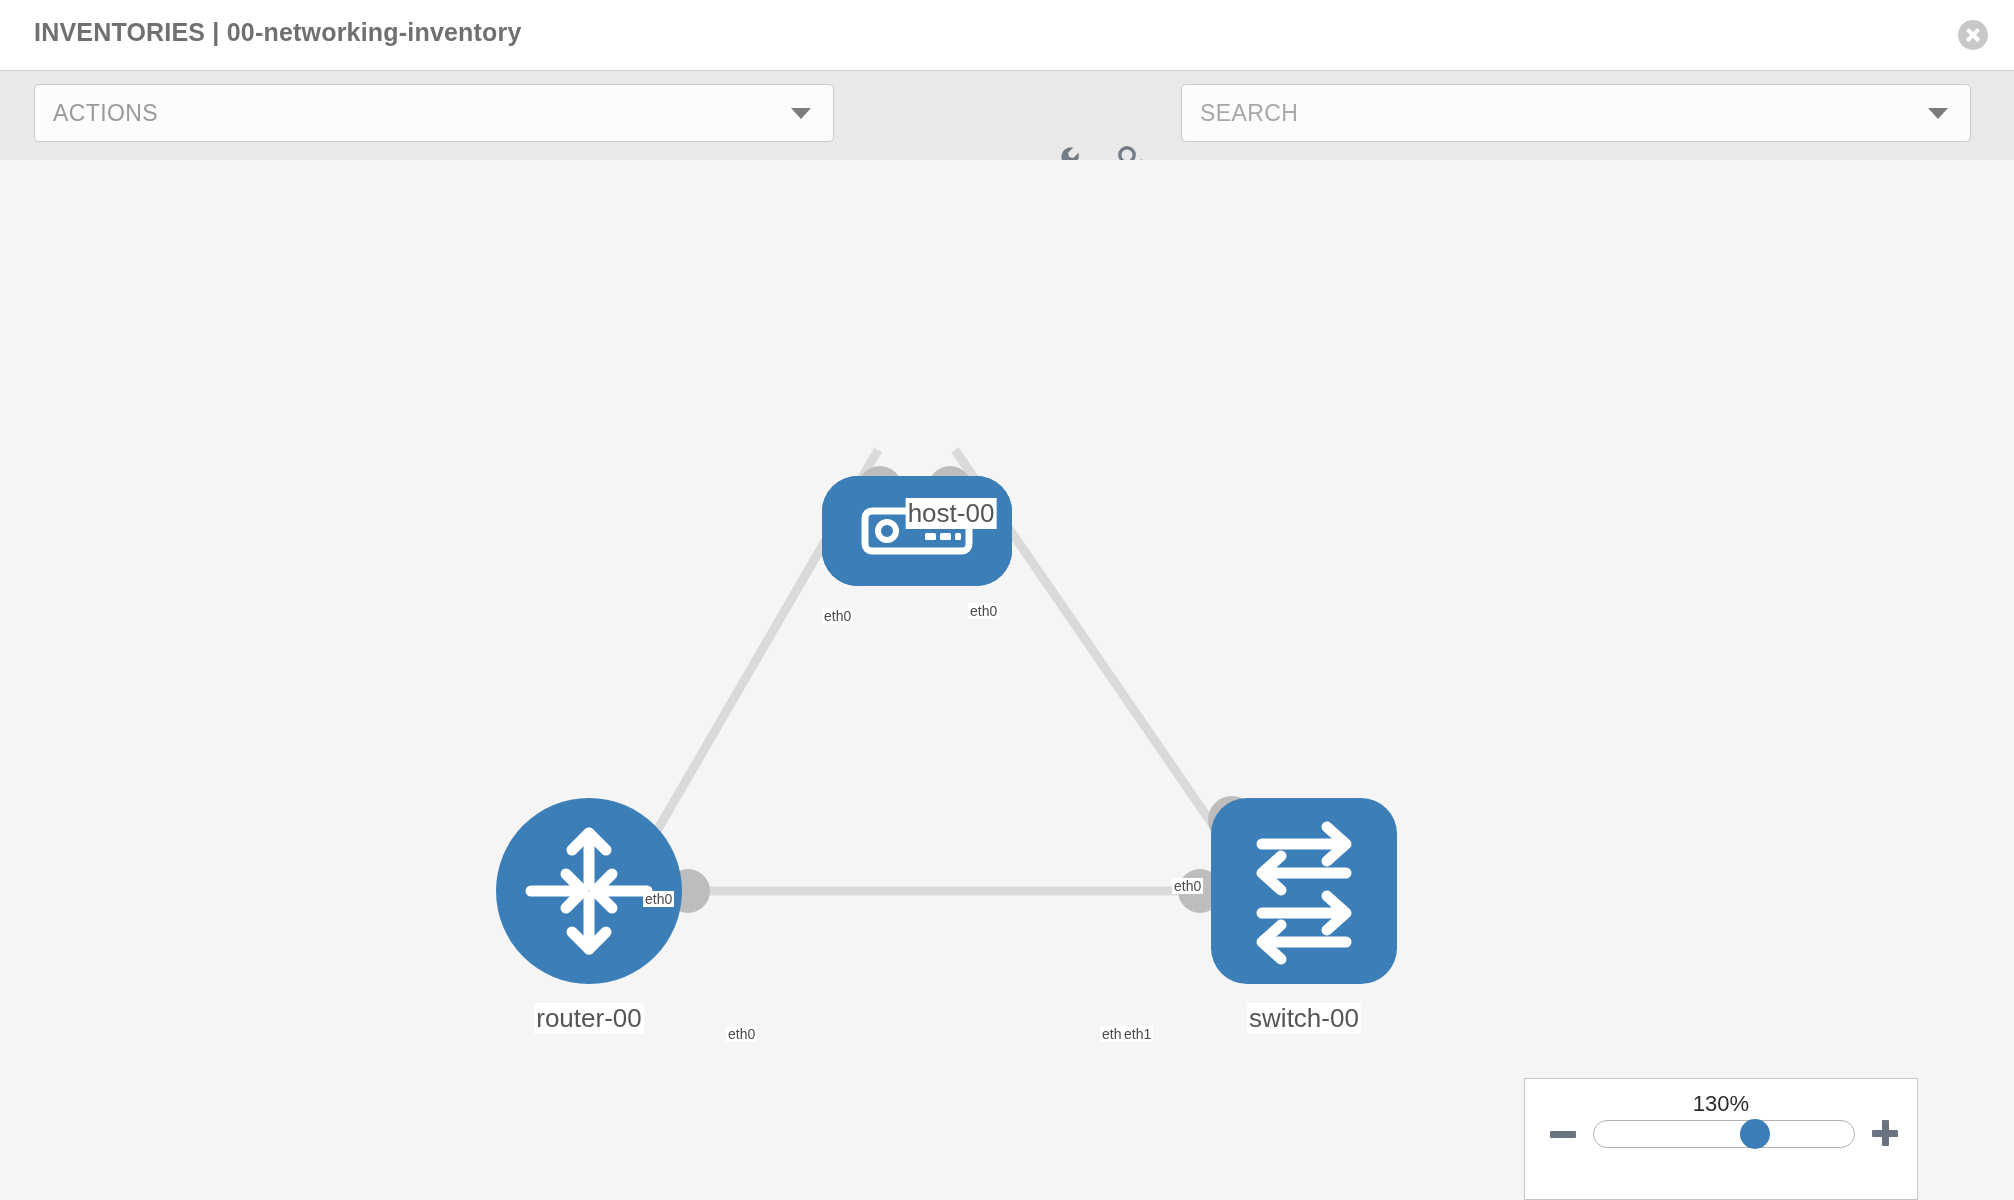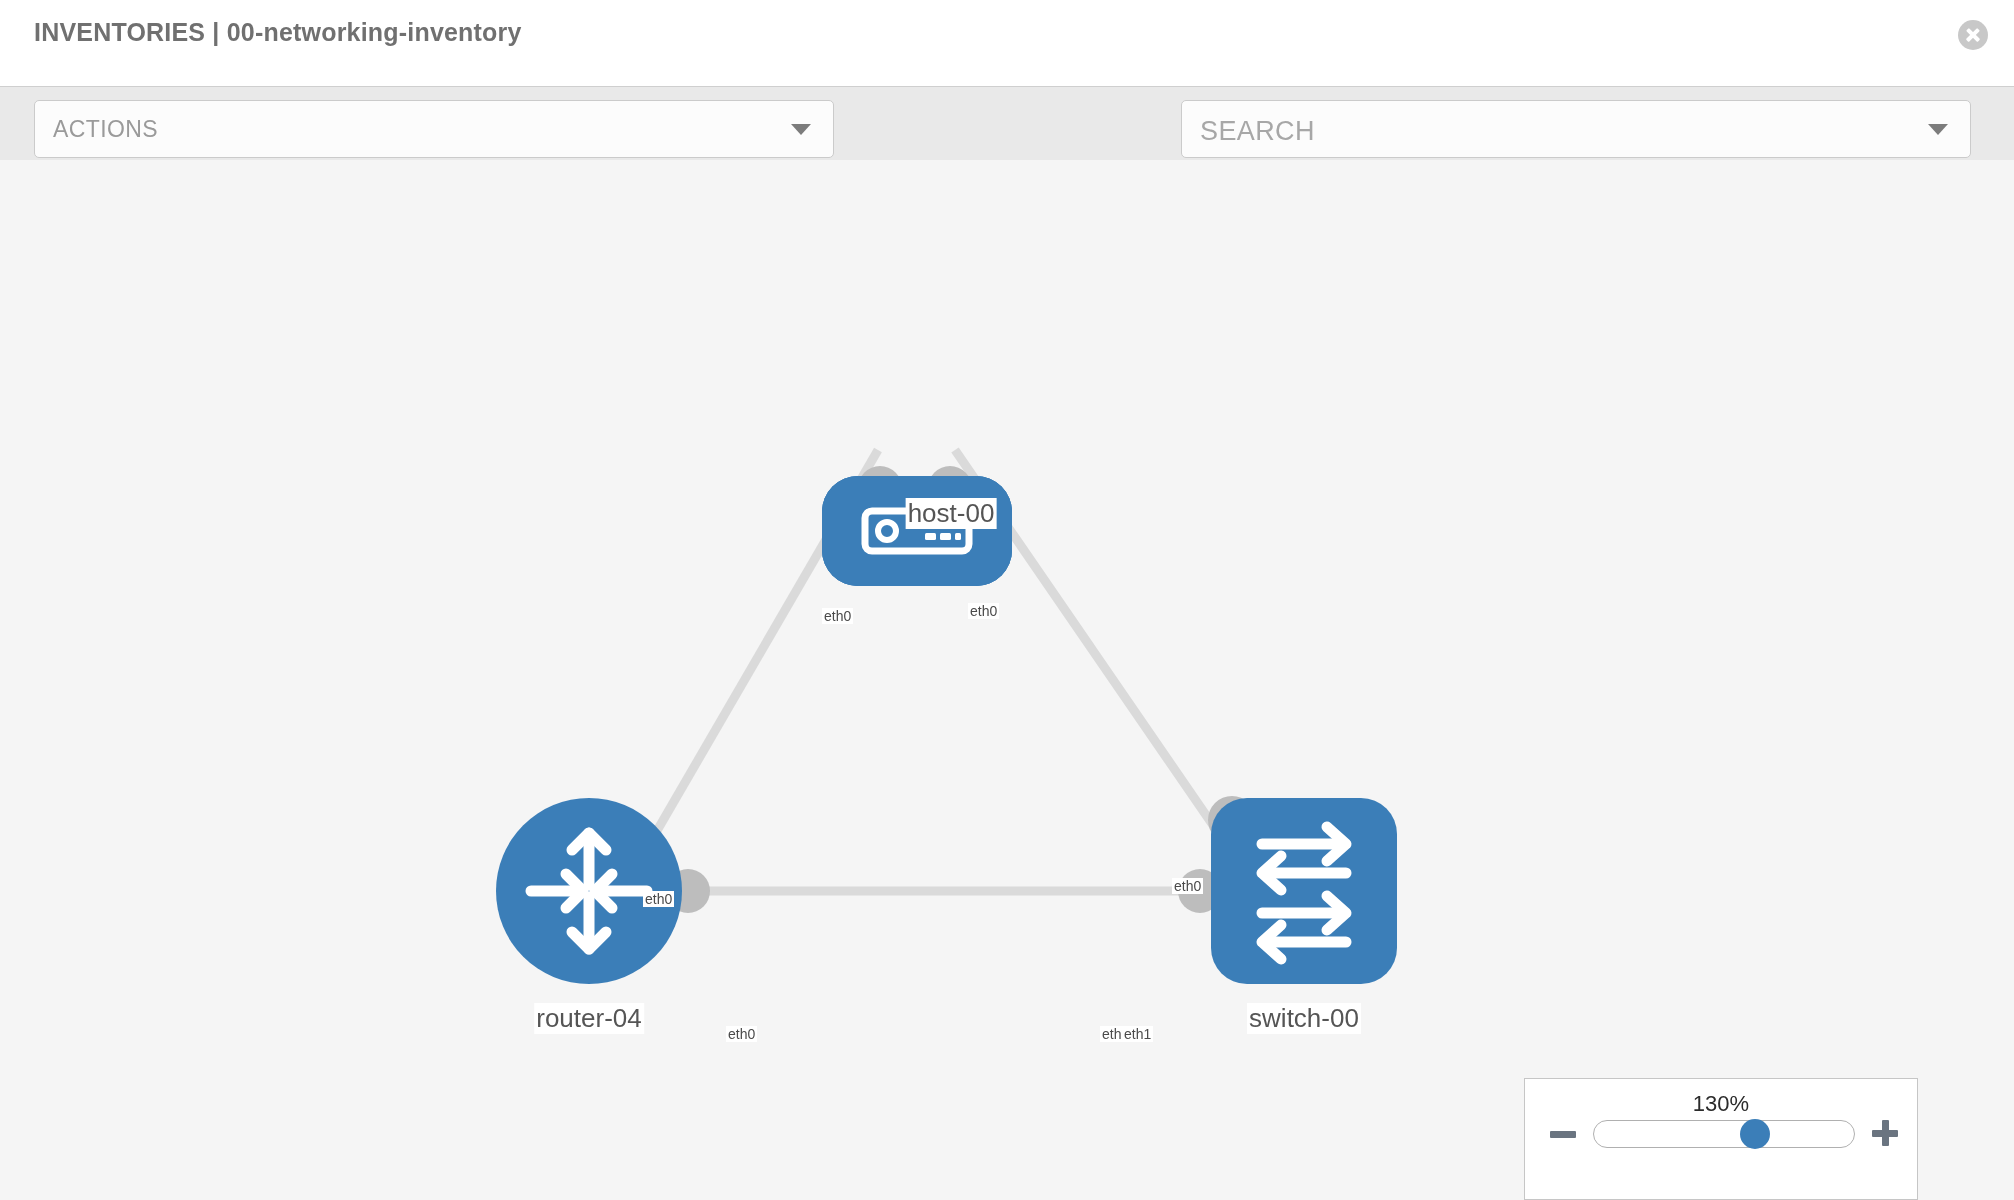--- a/index.html
+++ b/index.html
@@ -62,21 +62,20 @@
   
   #toolbar {
     position: absolute;
     left: 0; top: 70px;
     width: 2014px;
     height: 102px;
     background: #e9e9e9;
     border-top: 1px solid #cfcfcf;
     border-bottom: 2px solid #b9b9b9;
     box-sizing: border-box;
-    margin-top: 16px;
   }
   #actions-select {
     position: absolute;
     left: 34px;
     top: 13px;
     width: 800px;
     height: 58px;
     background: #fcfcfc;
     border: 1px solid #cbcbcb;
     border-radius: 5px;
@@ -128,21 +127,21 @@
     background: #fcfcfc;
     border: 1px solid #cbcbcb;
     border-radius: 5px;
     box-sizing: border-box;
     cursor: text;
   }
   #search-box .label {
     position: absolute;
     left: 18px;
     top: 15px;
-    font-size: 27px;
+    font-size: 23px;
     color: #a7a7a7;
     letter-spacing: 0.4px;
   }
 
   
   #canvas {
     position: absolute;
     left: 0;
     top: 160px;
     width: 2014px;
@@ -358,21 +357,21 @@
 
         <path d="M-42,22 L40,22"></path>
         <path d="M23,5 L42,22 L23,39"></path>
         <path d="M42,51 L-40,51"></path>
         <path d="M-23,34 L-42,51 L-23,68"></path>
       </g>
     </g>
   </svg>
 
   <div class="node-label" style="left:917px; top:338px;margin-left:34px;">host-00</div>
-  <div class="node-label" style="left:589px; top:843px;">router-04</div>
+  <div class="node-label" style="left:589px; top:843px;">router-00</div>
   <div class="node-label" style="left:1304px; top:843px;text-align:right;">switch-00</div>
 
   <div class="iface-label" style="left:822px; top:448px;">eth0</div>
   <div class="iface-label" style="left:968px; top:443px;">eth0</div>
   <div class="iface-label" style="left:643px; top:731px;">eth0</div>
   <div class="iface-label" style="left:1172px; top:718px;">eth0</div>
   <div class="iface-label" style="left:726px; top:866px;">eth0</div>
   <div class="iface-label" style="left:1100px; top:866px;">eth</div>
   <div class="iface-label" style="left:1122px; top:866px;">eth1</div>
 

